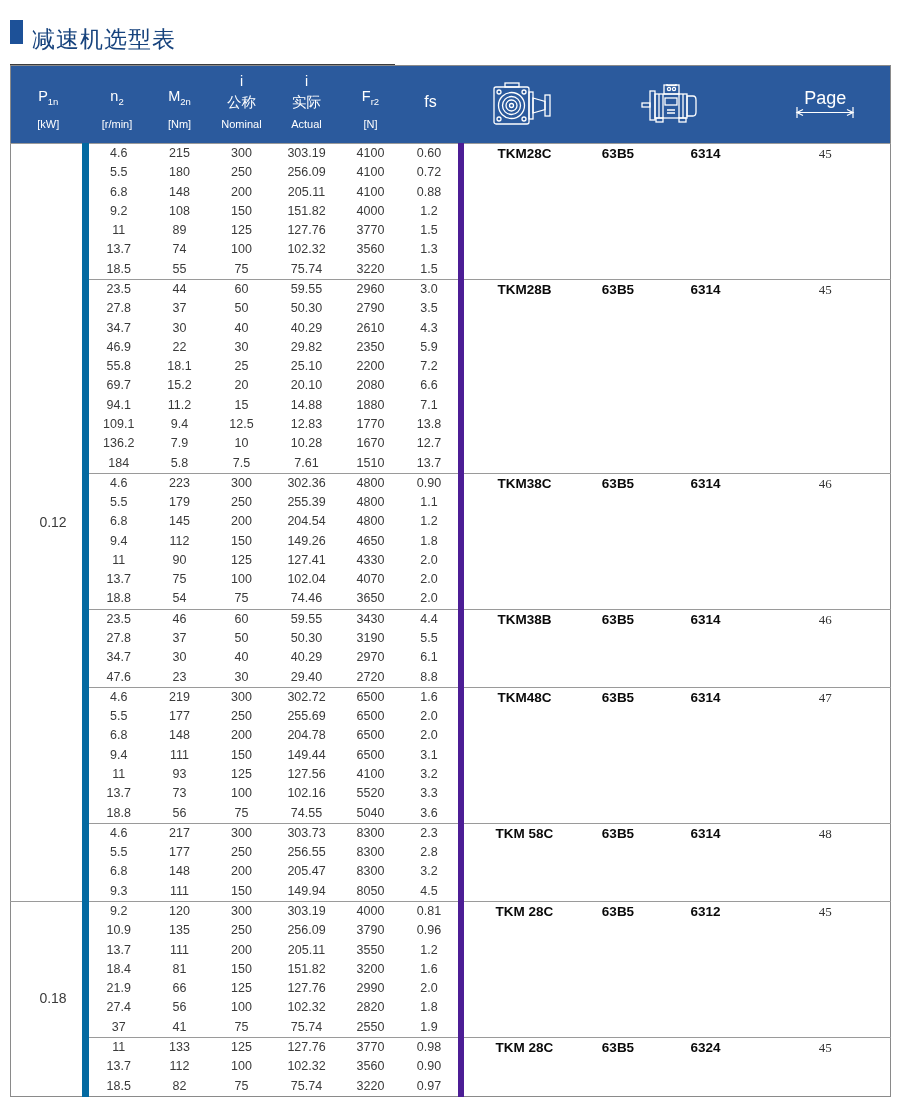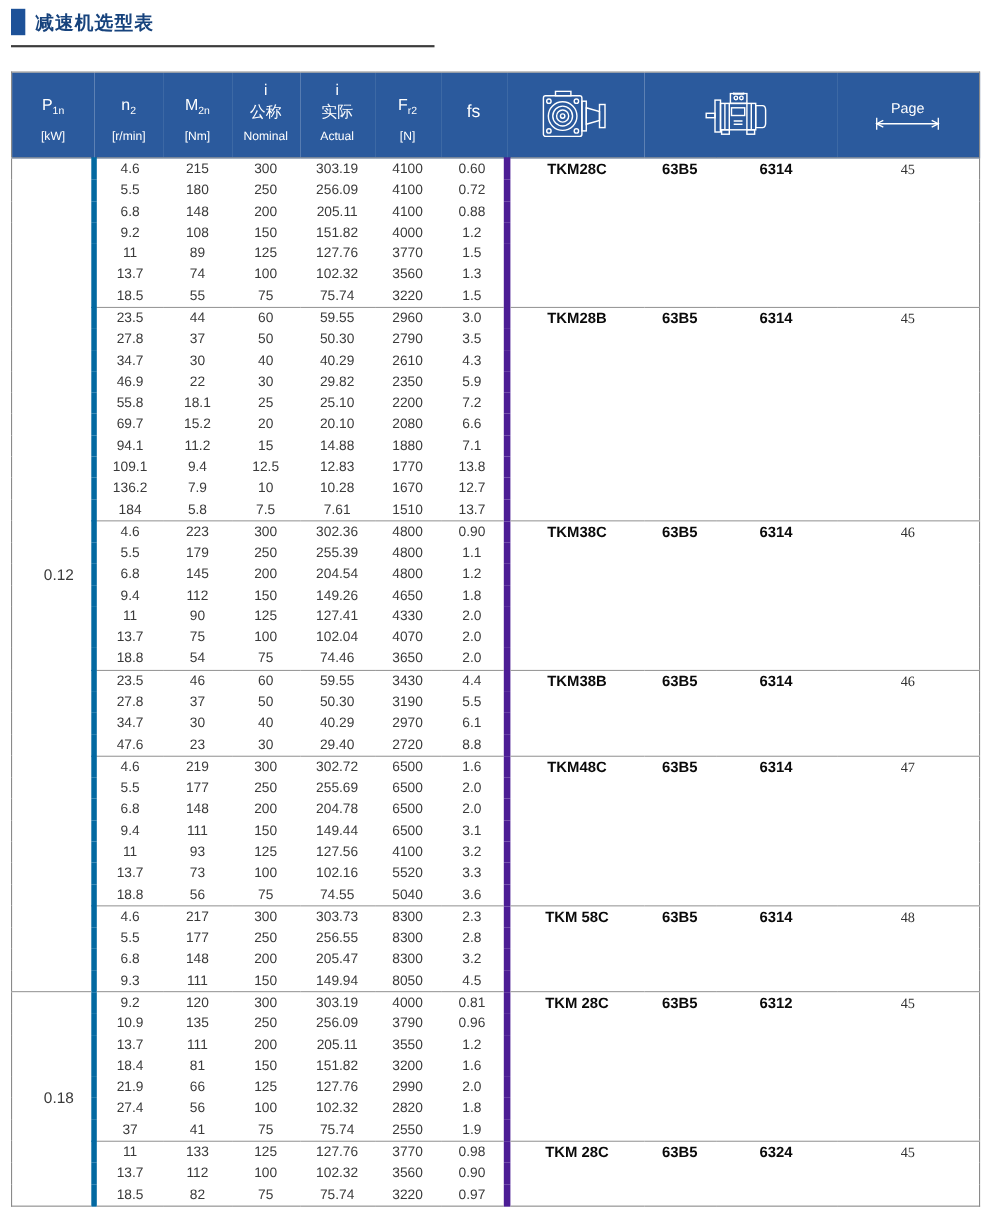--- a/index.html
+++ b/index.html
@@ -6,47 +6,47 @@
   html,body { background:#fff; }
   body {
     width: 900px; height: 1100px; position: relative;
     font-family: "Liberation Sans", "DejaVu Sans", sans-serif;
     color:#3a3a3a;
   }
   
   .title-wrap { position:absolute; left:10px; top:8px; width:390px; }
   .title-row { display:flex; align-items:center; gap:9px; }
   .title-bullet { width:13px; height:24px; background:#1d5198; }
-  .page-title { font-size:17px; font-weight:bold; color:#17437d; letter-spacing:1px; }
+  .page-title { font-size:23px; font-weight:normal; color:#17437d; letter-spacing:1px;margin-top:16px; }
   .title-underline { margin-top:9px; width:385px; border-bottom:2px solid #3c3c3c; }
 
   
   .sel-table {
     position:absolute; left:10px; top:65px; width:880px;
     border-collapse:collapse; table-layout:fixed;
     border:1px solid #8a8a8a;
   }
   thead th {
     background:#2b5a9d; color:#fff; font-weight:normal;
     height:78px; vertical-align:bottom; text-align:center; padding:0 0 7px 0;
   }
   .h-i    { font-size:14px; line-height:20px; }
   .h-sym  { font-size:14.5px; line-height:22px; }
   .h-sym sub { font-size:9.5px; }
   .h-unit { font-size:11px; line-height:23px; min-height:23px; }
   .icon-th { vertical-align:middle; padding:0; }
   .page-th { vertical-align:middle; padding:0; }
-  .page-lbl { font-size:13px; line-height:15px; }
+  .page-lbl { font-size:18px; line-height:15px; }
 
   tbody td {
     font-size:12.5px; text-align:center; vertical-align:middle;
     padding:0; line-height:19.28px; height:19.28px; white-space:nowrap;
   }
   tbody tr { height:19.28px; }
-  .power-cell { border-right:5px solid #0369a1; font-size:14px; vertical-align:middle;padding-left:13px; }
+  .power-cell { border-right:7px solid #0369a1; font-size:14px; vertical-align:middle;padding-left:13px; }
   .fs-cell   { border-right:6px solid #4c1d95; }
   .group-first td { border-top:1px solid #9a9a9a; }
   .model-cell, .motor-cell, .code-cell {
     vertical-align:top; font-weight:bold; color:#0a0a0a; font-size:13.5px;margin-top:25px;
   }
   .page-cell { vertical-align:top; color:#333; font-size:13px;font-family:Liberation Serif, serif; }
   svg { display:block; margin:0 auto; }
 </style>
 </head>
 <body>

